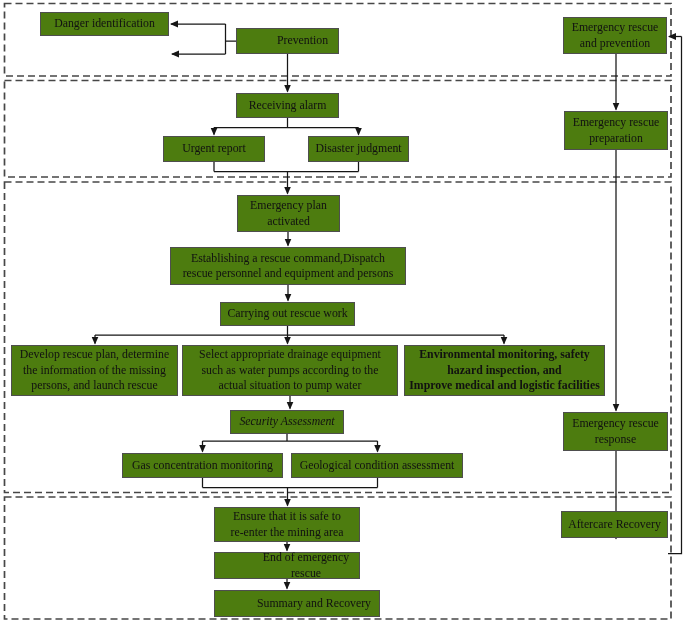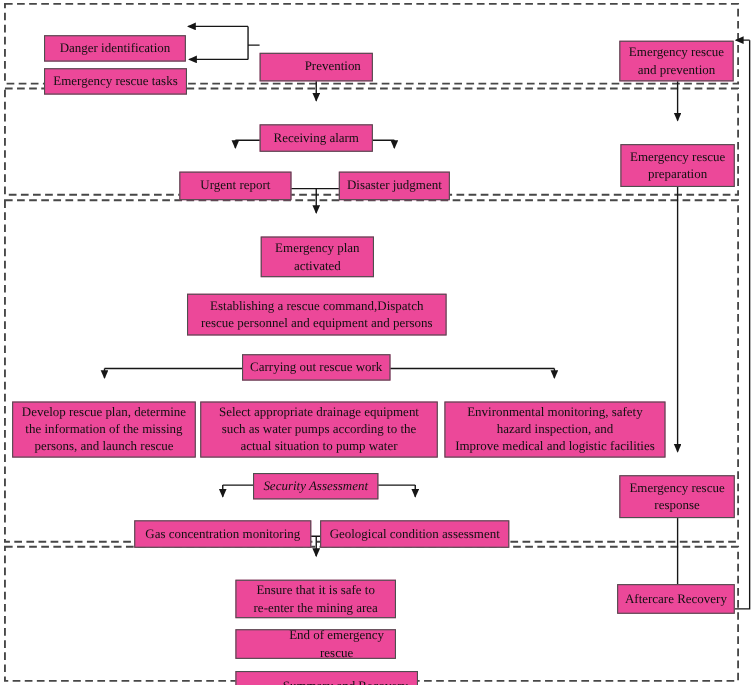--- a/index.html
+++ b/index.html
@@ -30,31 +30,30 @@
   }
   .edge {
     fill: none;
     stroke: #161616;
     stroke-width: 1.25;
   }
   .node {
     position: absolute;
     box-sizing: border-box;
     border: 1px solid #4e4e4e;
-    background: #ec4899;
+    background: #4d7c0f;
     color: #111111;
     font-size: 11.8px;
     line-height: 15.5px;
     display: flex;
     align-items: center;
     justify-content: center;
     text-align: center;
     white-space: pre-line;
     padding: 0 2px;
-    margin-top: 20px;
   }
 </style>
 </head>
 <body>
 
 <div class="stage">
 
   <svg class="connector-layer" width="685" height="623" viewBox="0 0 685 623">
     <defs>
       <marker id="arrow" markerUnits="userSpaceOnUse" markerWidth="9" markerHeight="8" refX="7" refY="3.5" orient="auto">
@@ -92,21 +91,20 @@
     <path class="edge" marker-end="url(#arrow)" d="M287.5,487.5 V505.5"></path>
     <path class="edge" marker-end="url(#arrow)" d="M287,542 V550.5"></path>
     <path class="edge" marker-end="url(#arrow)" d="M287,579 V588.5"></path>
     <path class="edge" marker-end="url(#arrow)" d="M616,54 V109.5"></path>
     <path class="edge" marker-end="url(#arrow)" d="M616,150 V410.5"></path>
     <path class="edge" marker-end="url(#arrow)" d="M616,451 V538.5"></path>
     <path class="edge" marker-end="url(#arrow)" d="M681.5,36.5 H669"></path>
   </svg>
 
   <div class="node" style="left:40px; top:12px; width:129px; height:24px;">Danger identification</div>
-  <div class="node" style="left:40px; top:42px; width:130px; height:24px;">Emergency rescue tasks</div>
   <div class="node" style="left:236px; top:28px; width:103px; height:26px;padding-left:32px;">Prevention</div>
   <div class="node" style="left:563px; top:17px; width:104px; height:37px;">Emergency rescue
 and prevention</div>
 
   <div class="node" style="left:236px; top:93px; width:103px; height:25px;">Receiving alarm</div>
   <div class="node" style="left:163px; top:136px; width:102px; height:26px;">Urgent report</div>
   <div class="node" style="left:308px; top:136px; width:101px; height:26px;">Disaster judgment</div>
   <div class="node" style="left:564px; top:111px; width:104px; height:39px;">Emergency rescue
 preparation</div>
 
@@ -115,21 +113,21 @@
   <div class="node" style="left:170px; top:247px; width:236px; height:38px;">Establishing a rescue command,Dispatch
 rescue personnel and equipment and persons</div>
   <div class="node" style="left:220px; top:302px; width:135px; height:24px;">Carrying out rescue work</div>
 
   <div class="node" style="left:11px; top:345px; width:167px; height:51px;">Develop rescue plan, determine
 the information of the missing
 persons, and launch rescue</div>
   <div class="node" style="left:182px; top:345px; width:216px; height:51px;">Select appropriate drainage equipment
 such as water pumps according to the
 actual situation to pump water</div>
-  <div class="node" style="left:404px; top:345px; width:201px; height:51px;">Environmental monitoring, safety
+  <div class="node" style="left:404px; top:345px; width:201px; height:51px;font-weight:bold;">Environmental monitoring, safety
 hazard inspection, and
 Improve medical and logistic facilities</div>
 
   <div class="node" style="left:230px; top:410px; width:114px; height:24px;font-style:italic;">Security Assessment</div>
   <div class="node" style="left:122px; top:453px; width:161px; height:25px;">Gas concentration monitoring</div>
   <div class="node" style="left:291px; top:453px; width:172px; height:25px;">Geological condition assessment</div>
   <div class="node" style="left:563px; top:412px; width:105px; height:39px;">Emergency rescue
 response</div>
 
   <div class="node" style="left:214px; top:507px; width:146px; height:35px;">Ensure that it is safe to

